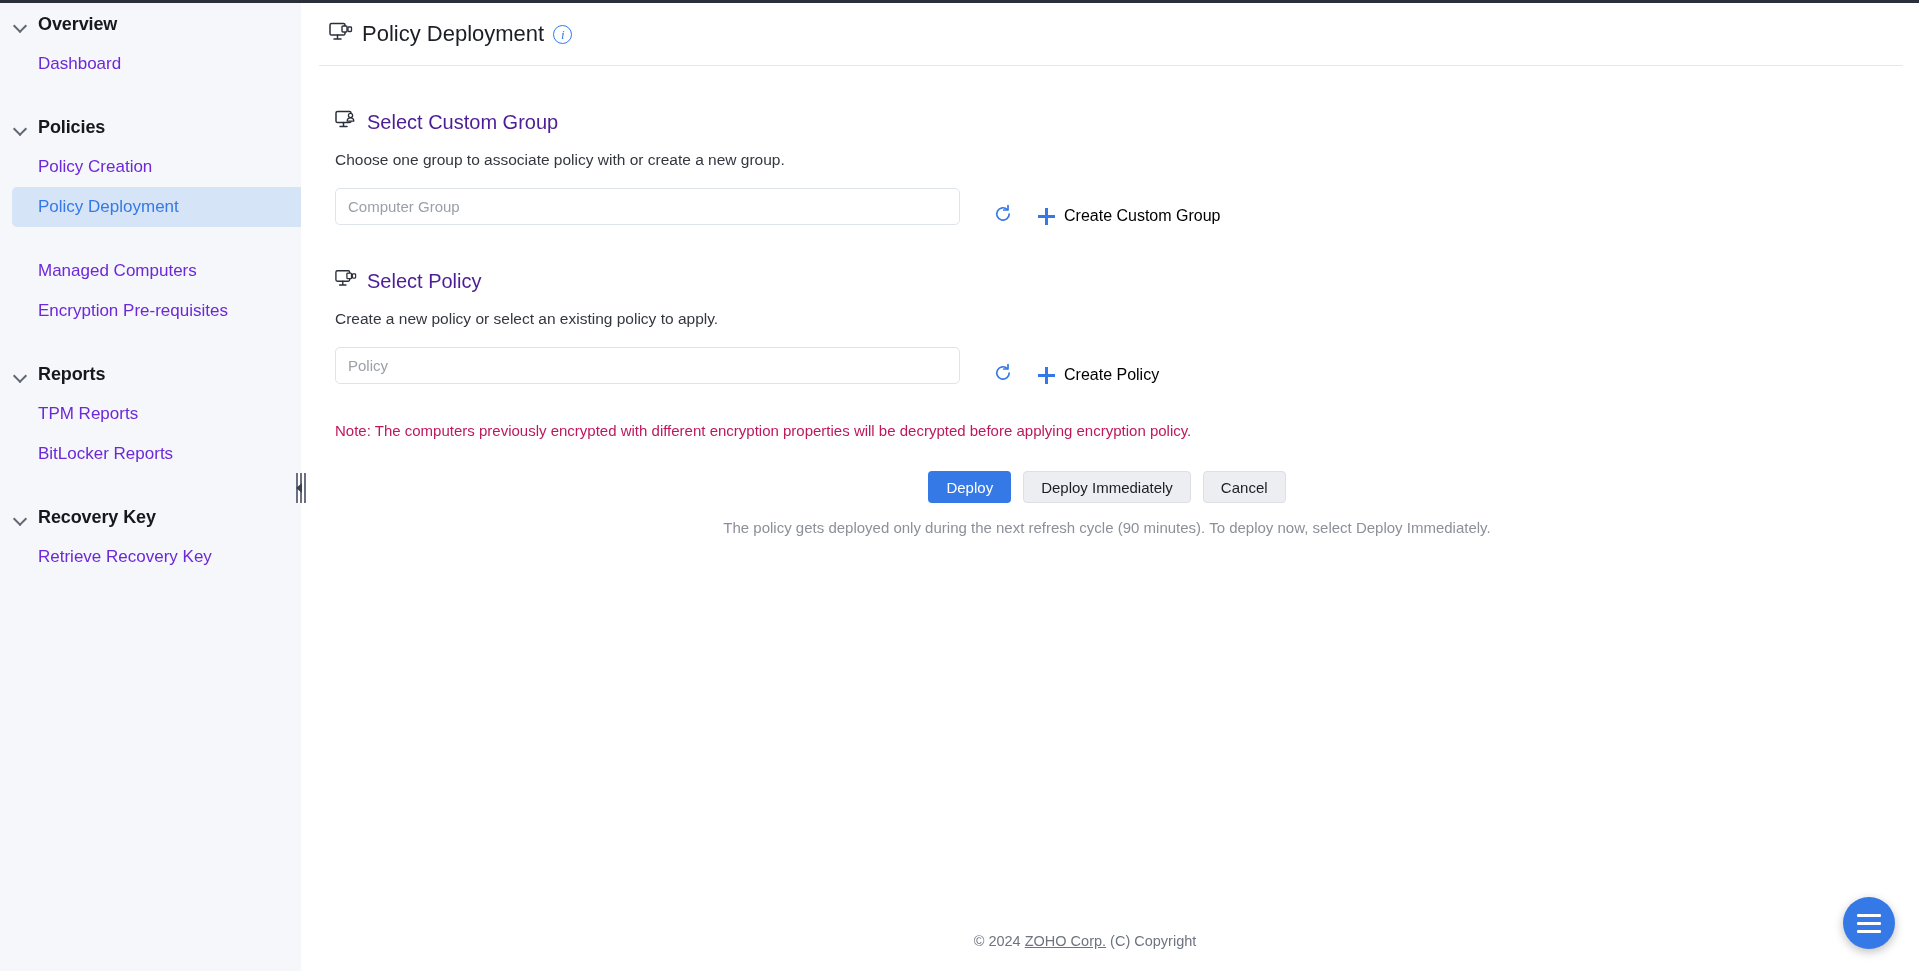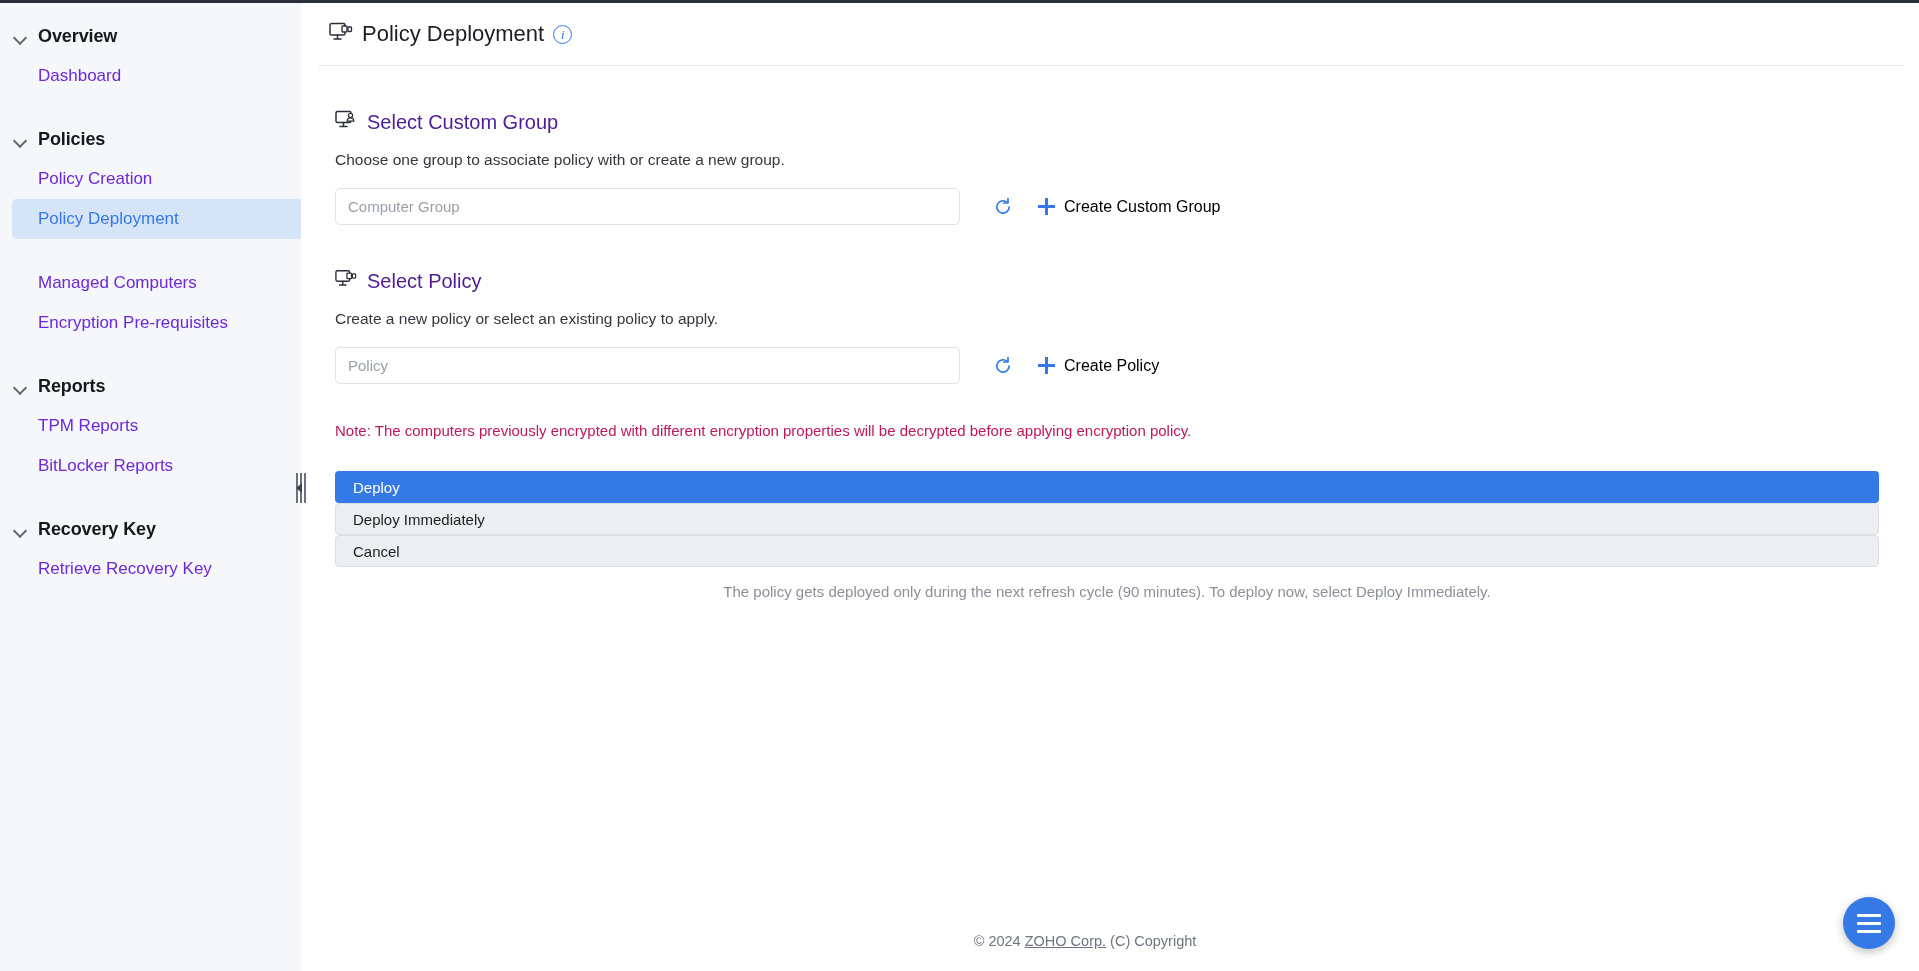--- a/index.html
+++ b/index.html
@@ -30,21 +30,21 @@
   }
 
   
   .sidebar {
     position: absolute;
     top: 3px; left: 0;
     width: 360px;
     height: 968px;
     background: #f5f7fa;
     border-right: 6px solid #701a75;
-    padding-top: 14px;
+    padding-top: 2px;
     overflow: hidden;
   }
 
   .nav-group { margin-bottom: 6px; }
 
   .nav-header {
     display: flex;
     align-items: center;
     gap: 10px;
     padding: 9px 10px 9px 14px;
@@ -176,21 +176,21 @@
   }
   .section-sub {
     margin-top: 17px;
     font-size: 15.5px;
     color: #33373f;
   }
 
   .field-row {
     margin-top: 19px;
     display: flex;
-    align-items: center;
+    align-items: flex-end;
     gap: 8px;
   }
   .text-input {
     width: 625px;
     height: 37px;
     border: 1px solid #dfe3ea;
     border-radius: 5px;
     padding: 0 12px;
     font-size: 15px;
     color: #2c2f36;
@@ -232,24 +232,23 @@
 
   .note {
     margin-top: 38px;
     font-size: 15px;
     color: #be185d;
   }
 
   .buttons-row {
     margin-top: 32px;
     display: flex;
-    gap: 0;
+    gap: 12px;
     justify-content: center;
     padding-right: 40px;
-    flex-direction: column;
   }
   .btn {
     height: 32px;
     padding: 0 17px;
     border-radius: 4px;
     font-size: 15px;
     border: 1px solid transparent;
     cursor: pointer;
     font-family: "Liberation Sans", sans-serif;
     display: inline-flex;

